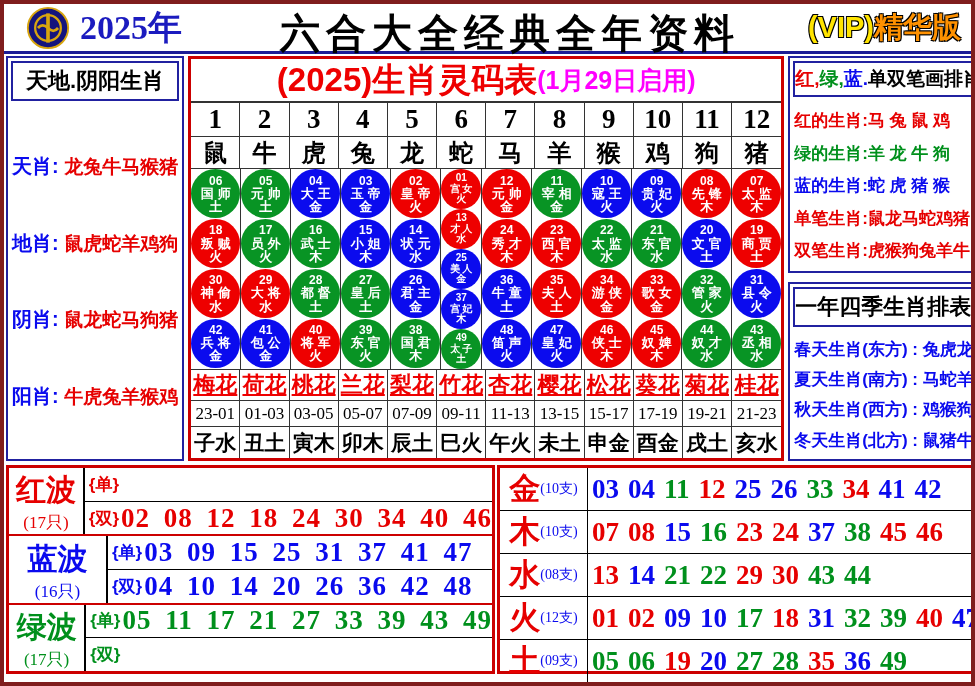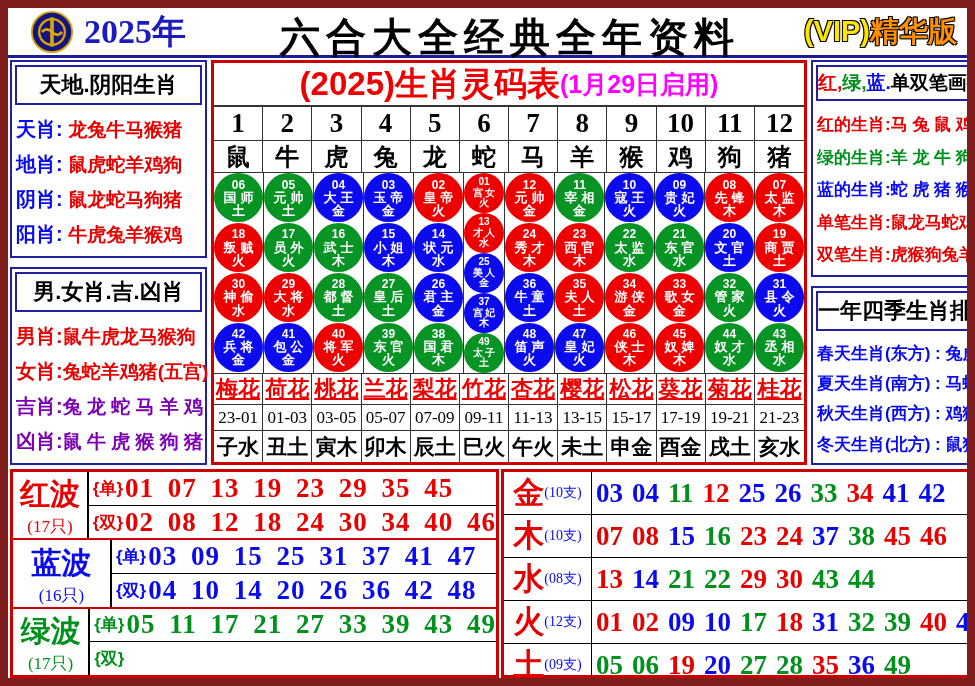--- a/index.html
+++ b/index.html
@@ -1,17 +1,17 @@
 <!DOCTYPE html>
 <html><head>
 <meta charset="utf-8">
 <style>
   * { margin:0; padding:0; box-sizing:border-box; }
   body { background:#888; font-family:"Liberation Sans", sans-serif; }
-  .page { width:975px; height:686px; background:#fff; border:8px solid #7f1d1d; position:relative; overflow:hidden; }
+  .page { width:975px; height:686px; background:#fff; border:4px solid #7f1d1d; position:relative; overflow:hidden; }
 
   
   .header { height:50px; display:flex; align-items:center; border-bottom:3px solid #1c1c96; padding:0 6px; }
   .logo { width:44px; height:44px; margin:0 10px 0 16px; flex:0 0 auto; }
   .year { font-family:"Liberation Serif", serif; font-weight:bold; font-size:34px; color:#1b1bbf; margin-right:30px; }
   .main-title { flex:1; text-align:center; font-size:40px; font-weight:900; color:#000; letter-spacing:6px; font-family:"Liberation Sans", sans-serif;margin-top:12px; }
   .vip-wrap { font-size:29px; font-weight:900; margin-right:4px; white-space:nowrap; }
   .vip-1 { color:#ffe400; text-shadow:-1px -1px 0 #000, 1px -1px 0 #000, -1px 1px 0 #000, 1px 1px 0 #000; }
   .vip-2 { color:#ff9100; text-shadow:-1px -1px 0 #000, 1px -1px 0 #000, -1px 1px 0 #000, 1px 1px 0 #000; }
 
@@ -100,29 +100,20 @@
     <div class="side-col left-col">
       <div class="side-box" style="flex:1">
         <div class="side-box-header">天地.阴阳生肖</div>
         <div class="side-rows" id="left-top-rows">
             <div class="side-row"><span class="lt-label">天肖: </span><span class="lt-value c-red">龙兔牛马猴猪</span></div>
             <div class="side-row"><span class="lt-label">地肖: </span><span class="lt-value c-red">鼠虎蛇羊鸡狗</span></div>
             <div class="side-row"><span class="lt-label">阴肖: </span><span class="lt-value c-red">鼠龙蛇马狗猪</span></div>
             <div class="side-row"><span class="lt-label">阳肖: </span><span class="lt-value c-red">牛虎兔羊猴鸡</span></div>
           </div>
       </div>
-      <div class="side-box" style="flex:1">
-        <div class="side-box-header">男.女肖.吉.凶肖</div>
-        <div class="side-rows" id="left-bottom-rows">
-            <div class="side-row"><span class="lt-label c-red">男肖:</span><span class="lt-value c-red">鼠牛虎龙马猴狗</span></div>
-            <div class="side-row"><span class="lt-label c-red">女肖:</span><span class="lt-value c-red">兔蛇羊鸡猪(五宫)</span></div>
-            <div class="side-row"><span class="lt-label c-purple">吉肖:</span><span class="lt-value c-purple">兔 龙 蛇 马 羊 鸡</span></div>
-            <div class="side-row"><span class="lt-label c-purple">凶肖:</span><span class="lt-value c-purple">鼠 牛 虎 猴 狗 猪</span></div>
-          </div>
-      </div>
     </div>
 
     <div class="center-box">
       <div class="center-title">
         <span class="t1">(2025)生肖灵码表</span>
         <span class="t2">(1月29日启用)</span>
       </div>
       <div class="grid-row num-row" id="num-row">
           <div>1</div>
           <div>2</div>
@@ -492,21 +483,20 @@
   <div class="bottom">
     <div class="waves-box" id="waves-box">
         <div class="wave-group">
           <div class="wave-label">
             <div class="wave-name c-red">红波</div>
             <div class="wave-count c-red">(17只)</div>
           </div>
           <div class="wave-rows">
             <div class="wave-row">
               <span class="wave-brace c-red">{单}</span>
-              <span class="wave-nums c-red">01 07 13 19 23 29 35 45</span>
             </div>
             <div class="wave-row">
               <span class="wave-brace c-red">{双}</span>
               <span class="wave-nums c-red">02 08 12 18 24 30 34 40 46</span>
             </div>
           </div>
         </div>
         <div class="wave-group">
           <div class="wave-label">
             <div class="wave-name c-blue">蓝波</div>

